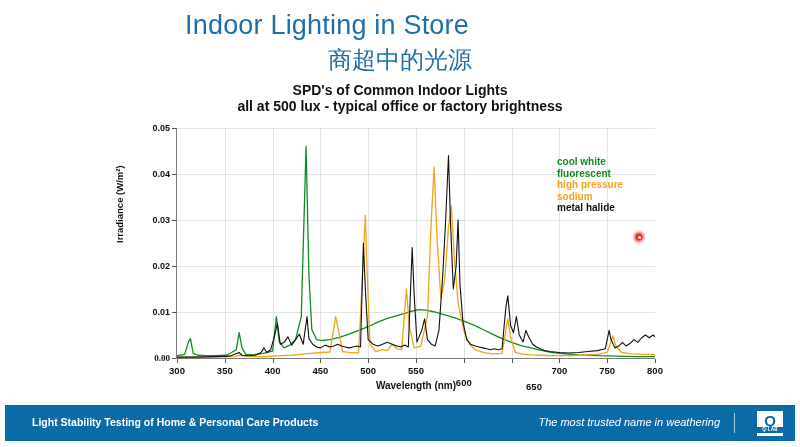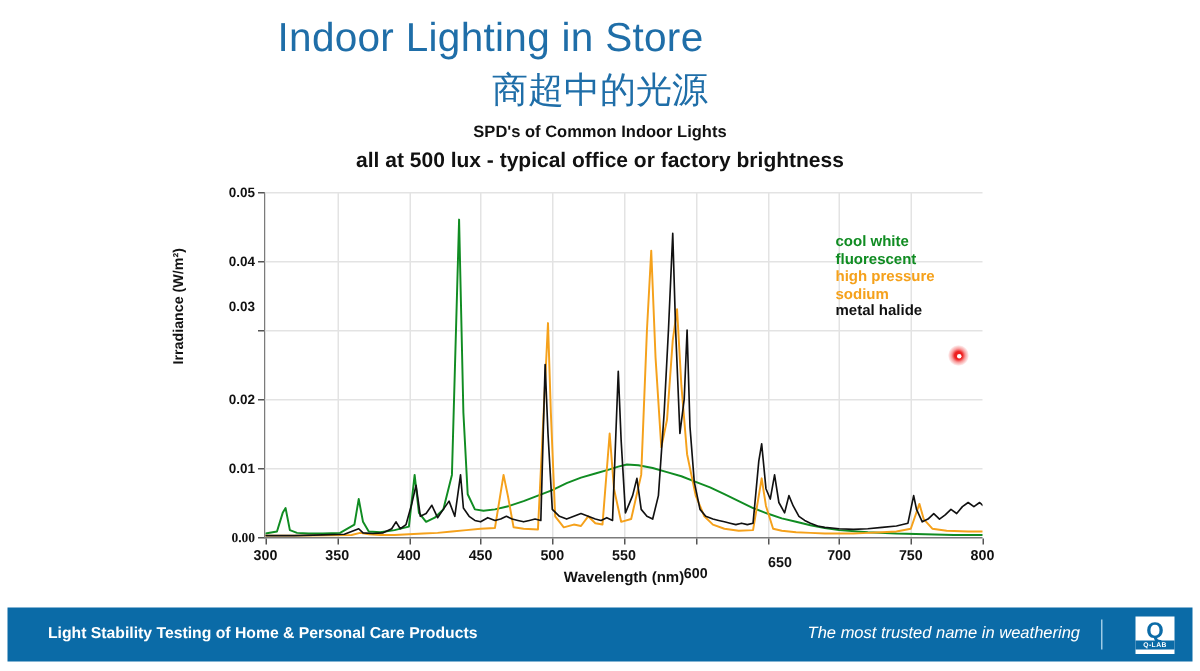--- a/index.html
+++ b/index.html
@@ -15,21 +15,21 @@
     font-size:27px;color:#1f6ea8;font-weight:400;letter-spacing:.2px;
     font-family:"Liberation Sans", sans-serif;
   }
   .title-cn{
     position:absolute;left:0;top:44px;width:800px;text-align:center;
     font-size:24px;color:#1f6ea8;font-weight:400;
     font-family:"DejaVu Sans", sans-serif;
   }
   .chart-head{
     position:absolute;left:0;top:82px;width:800px;text-align:center;
-    font-size:11px;font-weight:bold;color:#111;
+    font-size:14px;font-weight:bold;color:#111;
   }
   .chart-sub{
     position:absolute;left:0;top:98px;width:800px;text-align:center;
     font-size:14px;font-weight:bold;color:#111;
   }
 
   
   .chart-wrap{position:absolute;left:120px;top:112px;width:560px;height:285px;}
   .plot{position:absolute;left:57px;top:16px;width:478px;height:230px;background:#fff;}
   .axis-left{position:absolute;left:56px;top:16px;width:1px;height:231px;background:#7b7b7b;}
@@ -142,21 +142,21 @@
       </div>
     </div>
 
     <div id="yticks">
         <div class="ytick" style="top: 246px; right: 504px; font-family: Liberation Serif, serif;">0.00</div>
         <div class="ytickmark" style="top: 246px; left: 52px;"></div>
         <div class="ytick" style="top: 200px; right: 504px;">0.01</div>
         <div class="ytickmark" style="top: 200px; left: 52px;"></div>
         <div class="ytick" style="top: 154px; right: 504px;">0.02</div>
         <div class="ytickmark" style="top: 154px; left: 52px;"></div>
-        <div class="ytick" style="top: 92px; right: 504px; margin-left: 16px;">0.03</div>
+        <div class="ytick" style="top: 108px; right: 504px; margin-left: 16px;">0.03</div>
         <div class="ytickmark" style="top: 108px; left: 52px;"></div>
         <div class="ytick" style="top: 62px; right: 504px;">0.04</div>
         <div class="ytickmark" style="top: 62px; left: 52px;"></div>
         <div class="ytick" style="top: 16px; right: 504px;">0.05</div>
         <div class="ytickmark" style="top: 16px; left: 52px;"></div>
       </div>
     <div id="xticks">
         <div class="xtick" style="left: 57px; top: 253px; position: absolute; margin-top: 0px;">300</div>
         <div class="xtickmark" style="left: 57px; top: 247px;"></div>
         <div class="xtick" style="left: 104.8px; top: 253px; position: absolute; margin-top: 0px;">350</div>
@@ -164,21 +164,21 @@
         <div class="xtick" style="left: 152.6px; top: 253px; position: absolute; margin-top: 0px;">400</div>
         <div class="xtickmark" style="left: 152.6px; top: 247px;"></div>
         <div class="xtick" style="left: 200.4px; top: 253px; position: absolute; margin-top: 0px;">450</div>
         <div class="xtickmark" style="left: 200.4px; top: 247px;"></div>
         <div class="xtick" style="left: 248.2px; top: 253px; position: absolute; margin-top: 0px;">500</div>
         <div class="xtickmark" style="left: 248.2px; top: 247px;"></div>
         <div class="xtick" style="left: 296px; top: 253px; position: absolute; margin-top: 0px;">550</div>
         <div class="xtickmark" style="left: 296px; top: 247px;"></div>
         <div class="xtick" style="left: 343.8px; top: 253px; position: absolute; margin-top: 12px;">600</div>
         <div class="xtickmark" style="left: 343.8px; top: 247px;"></div>
-        <div class="xtick" style="left: 400px; top: 253px; position: absolute; margin-top: 5px;">650</div>
+        <div class="xtick" style="left: 414px; top: 253px; position: absolute; margin-top: 16px;">650</div>
         <div class="xtickmark" style="left: 391.6px; top: 247px;"></div>
         <div class="xtick" style="left: 439.4px; top: 253px; position: absolute; margin-top: 0px;">700</div>
         <div class="xtickmark" style="left: 439.4px; top: 247px;"></div>
         <div class="xtick" style="left: 487.2px; top: 253px; position: absolute; margin-top: 0px;">750</div>
         <div class="xtickmark" style="left: 487.2px; top: 247px;"></div>
         <div class="xtick" style="left: 535px; top: 253px; position: absolute; margin-top: 0px;">800</div>
         <div class="xtickmark" style="left: 535px; top: 247px;"></div>
       </div>
   </div>
 

